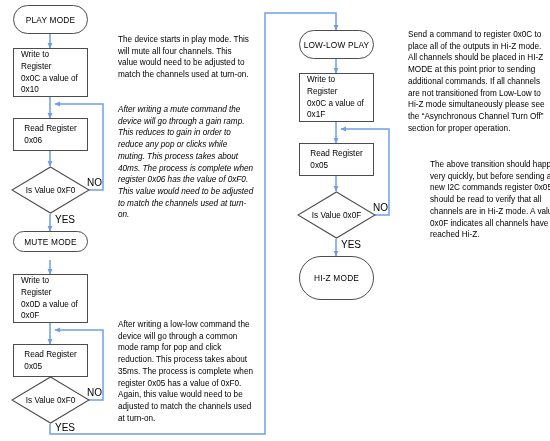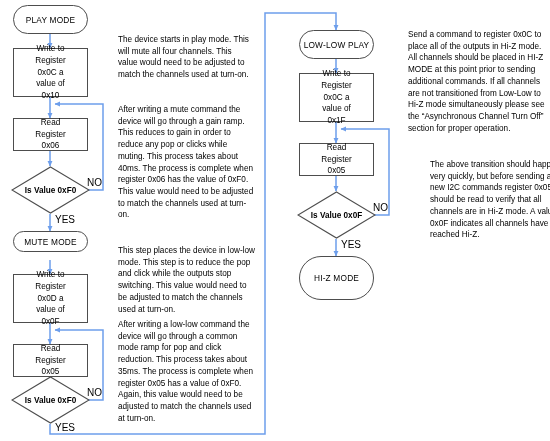--- a/index.html
+++ b/index.html
@@ -29,39 +29,37 @@
     height: 441px;
     pointer-events: none;
   }
   
   .node {
     position: absolute;
     box-sizing: border-box;
     display: flex;
     align-items: center;
     justify-content: center;
-    text-align: center;
     background: #ffffff;
     color: #000000;
   }
   .terminal {
     border: 1.3px solid #4d4d4d;
     border-radius: 999px;
     font-size: 8.3px;
     letter-spacing: .2px;
   }
   .process {
     border: 1.3px solid #4d4d4d;
     font-size: 8.2px;
     line-height: 1.42;
-    padding: 2px 20px;
+    padding: 2px 7px;
   }
   .decision-wrap {
     position: absolute;
-    font-weight: bold;
   }
   .decision-shape {
     position: absolute;
     left: 0; top: 0;
   }
   .decision-label {
     position: absolute;
     left: 0; top: 0;
     width: 100%;
     height: 100%;
@@ -206,23 +204,22 @@
   </div>
   <div class="edge-label" style="left:373px; top:202px;">NO</div>
   <div class="edge-label" style="left:341px; top:239px;">YES</div>
 
   <div class="node terminal" style="left:299px; top:256px; width:75px; height:44px;">
     <span>HI-Z MODE</span>
   </div>
 
   <div class="note" style="left:118px; top:34px; width:133px;">The device starts in play mode. This will mute all four channels. This value would need to be adjusted to match the channels used at turn-on.</div>
 
-  <div class="note" style="left:118px; top:104px; width:137px;">After writing a mute command the device will go through a gain ramp. This reduces to gain in order to reduce any pop or clicks while muting. This process takes about 40ms. The process is complete when register 0x06 has the value of 0xF0. This value would need to be adjusted to match the channels used at turn-on.</div>
-
-  <div class="note" style="left:118px; top:245px; width:137px;">This step places the device in low-low mode. This step is to reduce the pop and click while the outputs stop switching. This value would need to be adjusted to match the channels used at turn-on.</div>
+  <div class="note" style="left:118px; top:104px; width:137px;font-style:italic;">After writing a mute command the device will go through a gain ramp. This reduces to gain in order to reduce any pop or clicks while muting. This process takes about 40ms. The process is complete when register 0x06 has the value of 0xF0. This value would need to be adjusted to match the channels used at turn-on.</div>
+
 
   <div class="note" style="left:118px; top:319px; width:137px;">After writing a low-low command the device will go through a common mode ramp for pop and click reduction. This process takes about 35ms. The process is complete when register 0x05 has a value of 0xF0. Again, this value would need to be adjusted to match the channels used at turn-on.</div>
 
   <div class="note" style="left:408px; top:29px; width:137px;">Send a command to register 0x0C to place all of the outputs in Hi-Z mode. All channels should be placed in HI-Z MODE at this point prior to sending additional commands. If all channels are not transitioned from Low-Low to Hi-Z mode simultaneously please see the “Asynchronous Channel Turn Off” section for proper operation.</div>
 
   <div class="note" style="left:430px; top:159px; width:137px;">The above transition should happen very quickly, but before sending any new I2C commands register 0x05 should be read to verify that all channels are in Hi-Z mode. A value of 0x0F indicates all channels have reached Hi-Z.</div>
 
 </div>
 
 </body></html>

